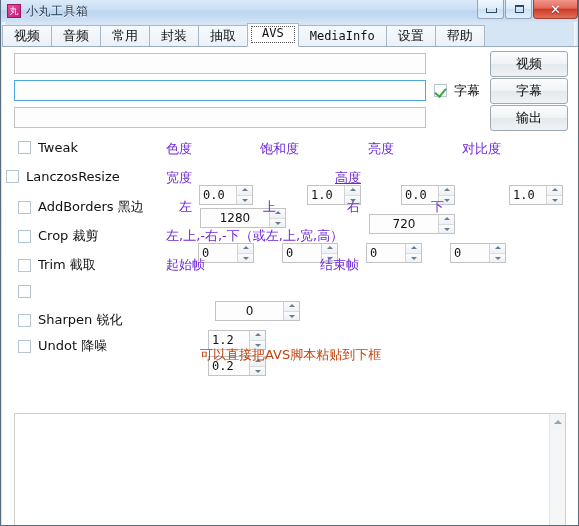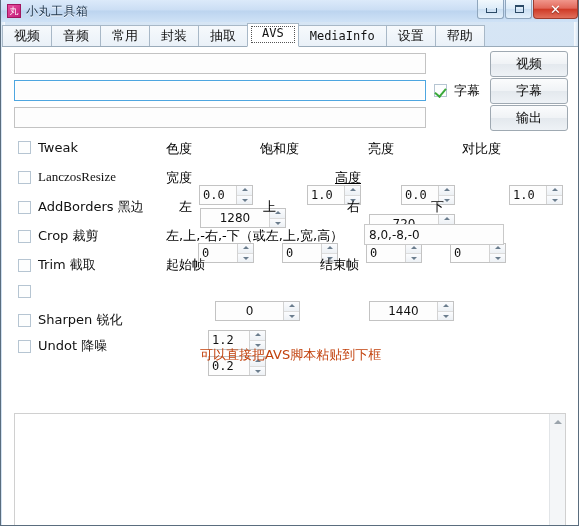--- a/index.html
+++ b/index.html
@@ -166,21 +166,21 @@
     content: "";
     position: absolute; left: 2px; top: 1px;
     width: 5px; height: 9px;
     border: solid #3aa93a; border-width: 0 2px 2px 0;
     transform: rotate(40deg);
   }
   .chk-label {
     font-size: 13px; color: #111; margin-left: 7px; white-space: nowrap;
   }
 
-  .lbl { font-size: 13px; color: #000000; white-space: nowrap; }
+  .lbl { font-size: 13px; color: #6d28d9; white-space: nowrap; }
 
   
   .spin {
     display: flex; align-items: stretch;
     border: 1px solid #c3c3c3;
     background: #fdfdfd;
     height: 20px;
     margin-top: 48px;
   }
   .spin-val {
@@ -357,21 +357,21 @@
     </div>
     <span class="lbl" style="position:absolute; left:460px; top:93px;">对比度</span>
     <div class="spin" style="position:absolute; left:507px; top:90px; width:54px;">
       <span class="spin-val">1.0</span>
       <span class="spin-btns">
         <span class="spin-up"></span>
         <span class="spin-dn"></span>
       </span>
     </div>
 
-    <span class="chk-wrap" style="position:absolute; left:16px; top:122px;font-family:Liberation Serif, serif;">
+    <span class="chk-wrap" style="position:absolute; left:4px; top:122px;">
       <span class="chk"></span>
       <span class="chk-label">LanczosResize</span>
     </span>
     <span class="lbl" style="position:absolute; left:164px; top:122px;">宽度</span>
     <div class="spin" style="position:absolute; left:198px; top:113px; width:86px;justify-content:space-between;">
       <span class="spin-val center">1280</span>
       <span class="spin-btns">
         <span class="spin-up"></span>
         <span class="spin-dn"></span>
       </span>
@@ -420,42 +420,34 @@
         <span class="spin-up"></span>
         <span class="spin-dn"></span>
       </span>
     </div>
 
     <span class="chk-wrap" style="position:absolute; left:16px; top:180px;">
       <span class="chk"></span>
       <span class="chk-label">Crop 裁剪</span>
     </span>
     <span class="lbl" style="position:absolute; left:164px; top:180px;">左,上,-右,-下（或左,上,宽,高）</span>
-    <div class="textbox-plain" style="position:absolute; left:362px; top:177px; width:140px;">8,0,-8,-0</div>
 
     <span class="chk-wrap" style="position:absolute; left:16px; top:209px;">
       <span class="chk"></span>
       <span class="chk-label">Trim 截取</span>
     </span>
     <span class="lbl" style="position:absolute; left:164px; top:209px;">起始帧</span>
     <div class="spin" style="position:absolute; left:213px; top:206px; width:85px;">
       <span class="spin-val center">0</span>
       <span class="spin-btns">
         <span class="spin-up"></span>
         <span class="spin-dn"></span>
       </span>
     </div>
     <span class="lbl" style="position:absolute; left:318px; top:209px;">结束帧</span>
-    <div class="spin" style="position:absolute; left:367px; top:206px; width:85px;">
-      <span class="spin-val center">1440</span>
-      <span class="spin-btns">
-        <span class="spin-up"></span>
-        <span class="spin-dn"></span>
-      </span>
-    </div>
 
     <span class="chk-wrap" style="position:absolute; left:16px; top:238px;">
       <span class="chk"></span>
     </span>
     <div class="spin" style="position:absolute; left:206px; top:235px; width:58px;">
       <span class="spin-val">1.2</span>
       <span class="spin-btns">
         <span class="spin-up"></span>
         <span class="spin-dn"></span>
       </span>

